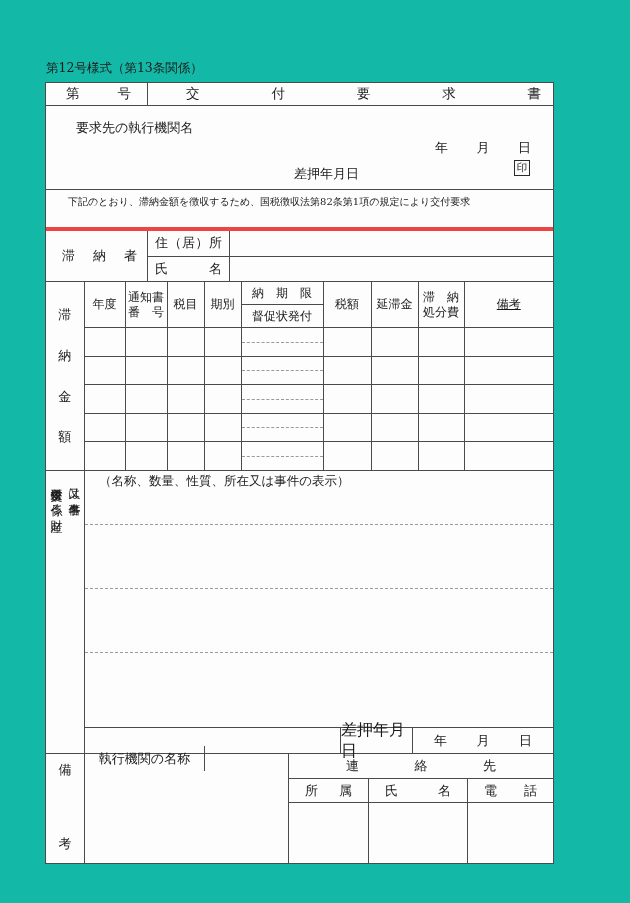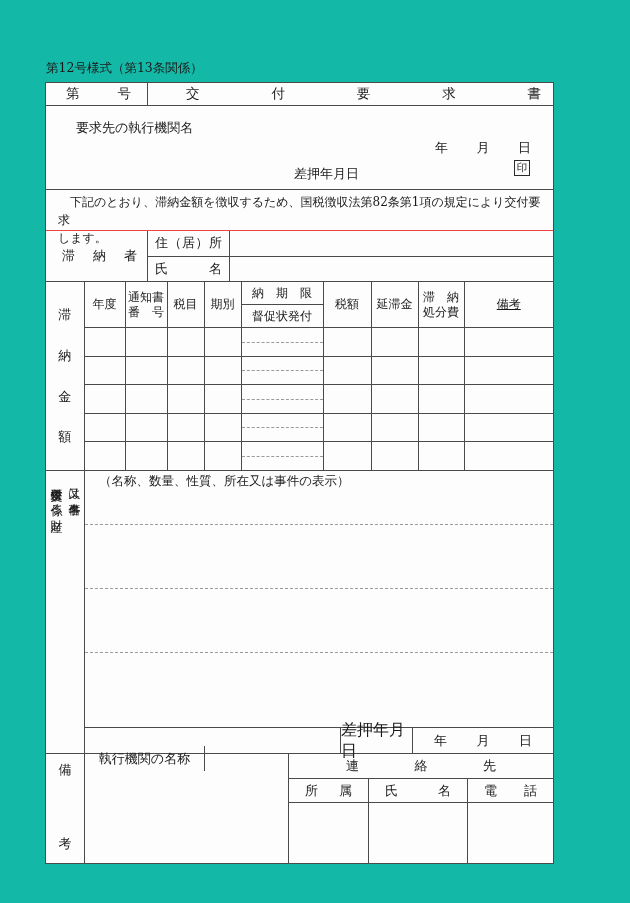--- a/index.html
+++ b/index.html
@@ -22,21 +22,21 @@
   .form-title { flex:1; display:flex; justify-content:space-between; align-items:center; padding:0 12px 0 38px; }
 
   
   .recipient { position:relative; height:84px; border-bottom:1px solid #4a4a4a; font-size:13px; }
   .agency-label { position:absolute; left:30px; top:13px; }
   .rec-date { position:absolute; right:22px; top:33px; width:96px; display:flex; justify-content:space-between; }
   .mayor { position:absolute; left:248px; top:59px; }
   .seal { position:absolute; right:23px; top:54px; width:16px; height:16px; border:1.5px solid #2a2a2a; font-size:10.5px; line-height:13px; text-align:center; color:#2a2a2a; }
 
   
-  .statement { height:41px; border-bottom:1px solid #ef4444; font-size:12px; padding:3px 8px 8px 12px; line-height:18px; }
+  .statement { height:41px; border-bottom:4px solid #ef4444; font-size:10px; padding:3px 8px 8px 12px; line-height:18px; }
   .st1 { text-indent:1em; }
 
   
   .debtor { display:flex; height:50px; font-size:13px; }
   .debtor-label { width:102px; border-right:1px solid #4a4a4a; display:flex; justify-content:space-between; align-items:center; padding:0 10px 0 16px; }
   .debtor-right { flex:1; display:flex; flex-direction:column; }
   .d-row { flex:1; display:flex; }
   .d-row.first { border-bottom:1px solid #4a4a4a; }
   .d-label { width:82px; border-right:1px solid #4a4a4a; display:flex; justify-content:space-between; align-items:center; padding:0 7px; }
   .d-val { flex:1; }
@@ -113,21 +113,20 @@
         <span>年</span>
         <span>月</span>
         <span>日</span>
       </div>
       <div class="mayor">差押年月日</div>
       <div class="seal">印</div>
     </div>
 
     <div class="statement">
       <div class="st1">下記のとおり、滞納金額を徴収するため、国税徴収法第82条第1項の規定により交付要求</div>
-      <div class="st2">します。</div>
     </div>
 
     <div class="debtor">
       <div class="debtor-label">
         <span>滞</span>
         <span>納</span>
         <span>者</span>
       </div>
       <div class="debtor-right">
         <div class="d-row first">

